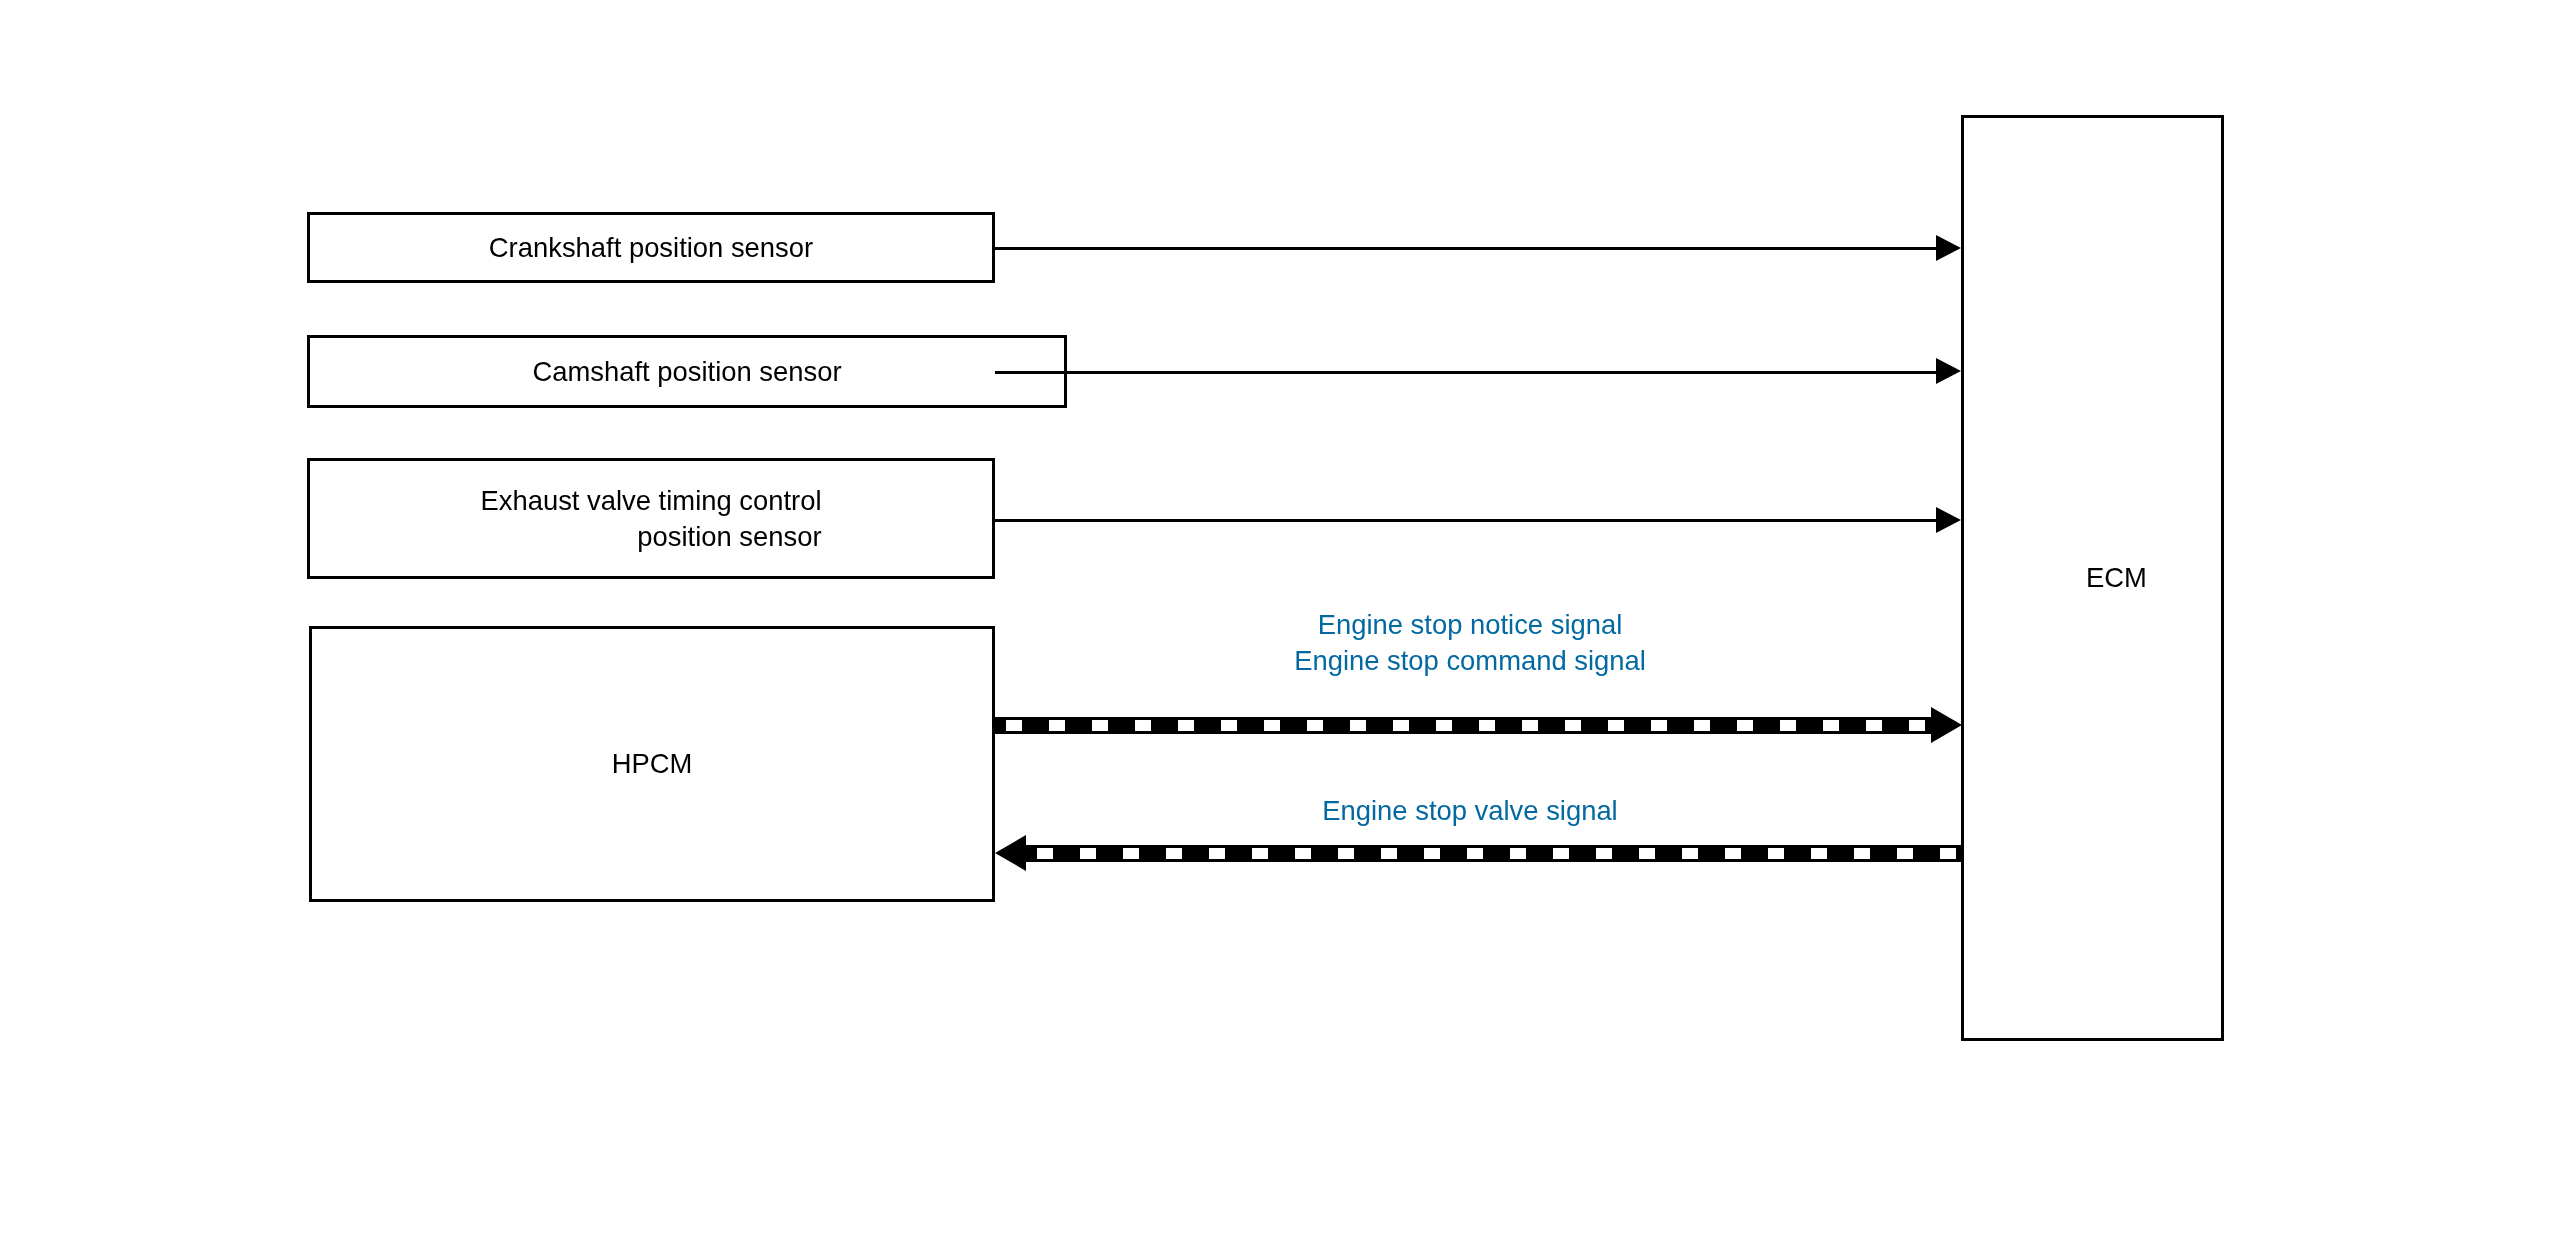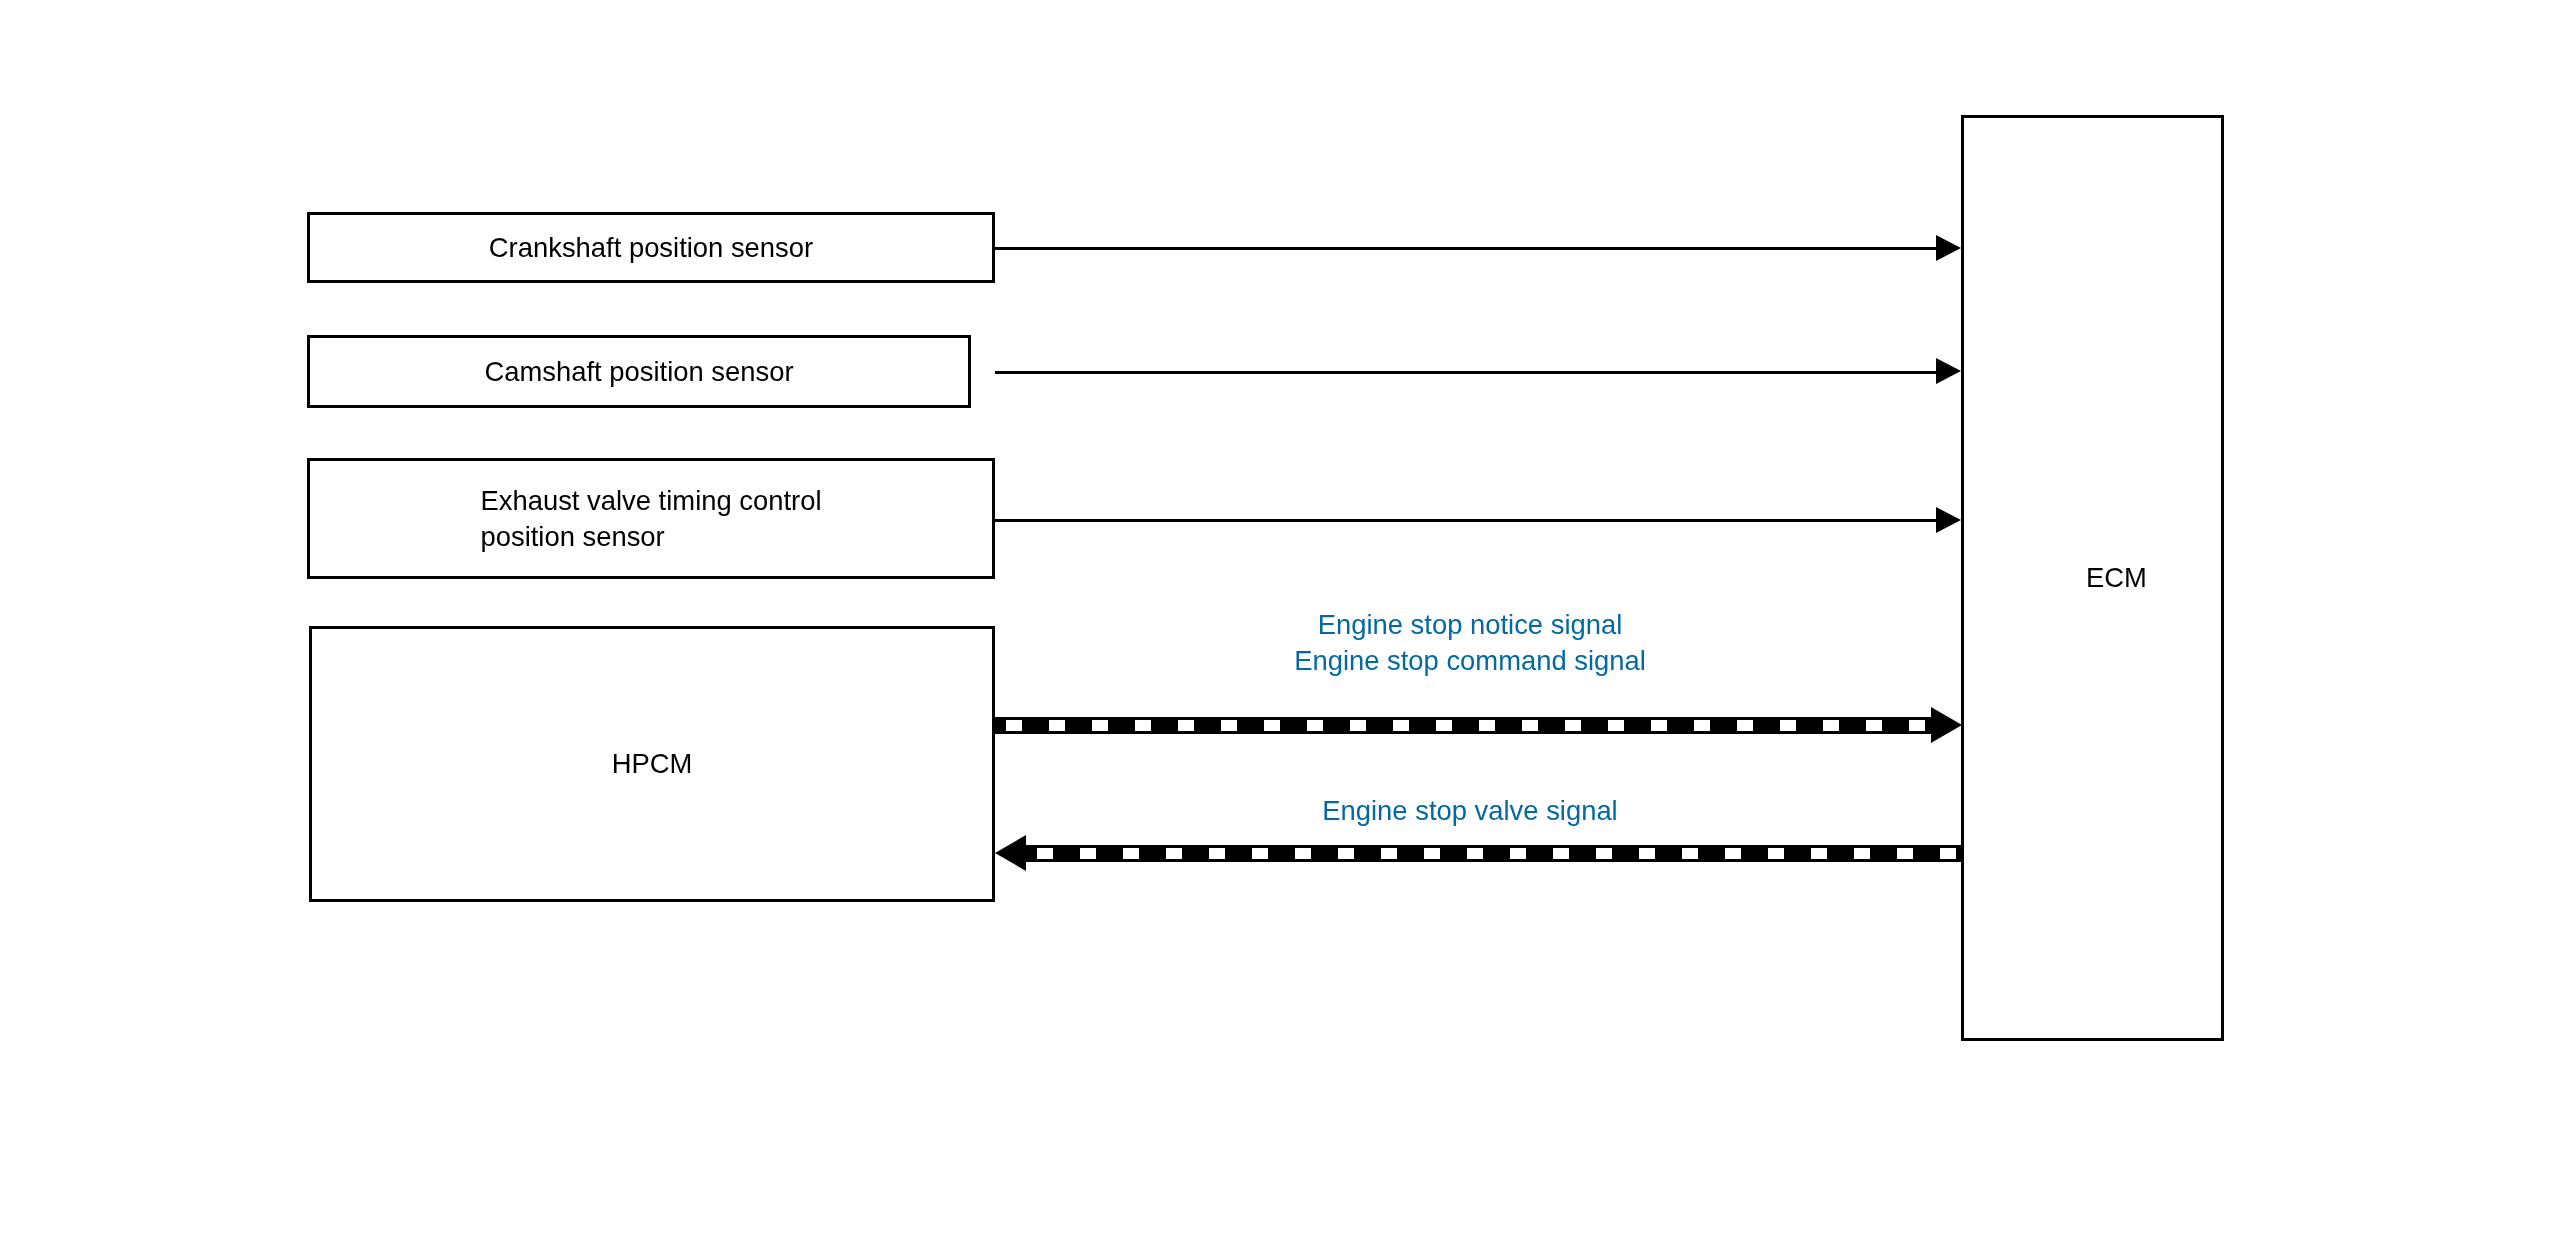--- a/index.html
+++ b/index.html
@@ -22,29 +22,29 @@
 
   
   .box {
     position: absolute;
     box-sizing: border-box;
     border: 3.2px solid #000000;
     background: #ffffff;
     display: flex;
     align-items: center;
     justify-content: center;
-    text-align: left;
+    text-align: right;
     line-height: 1.30;
     font-size: 27.4px;
     color: #000000;
     white-space: pre-line;
   }
 
   #box-crank   { left: 307px; top: 212px;  width: 688px; height: 71px; }
-  #box-cam     { left: 307px; top: 335px;  width: 664px; height: 73px; }
+  #box-cam     { left: 307px; top: 335px;  width: 760px; height: 73px; }
   #box-exhaust { left: 307px; top: 458px;  width: 688px; height: 121px; }
   #box-hpcm    { left: 309px; top: 626px;  width: 686px; height: 276px; }
   #box-ecm     { left: 1961px; top: 115px; width: 263px;  height: 926px; padding-left: 48px; }
 
   
   .thin-line {
     position: absolute;
     height: 2.6px;
     background: #000000;
   }

